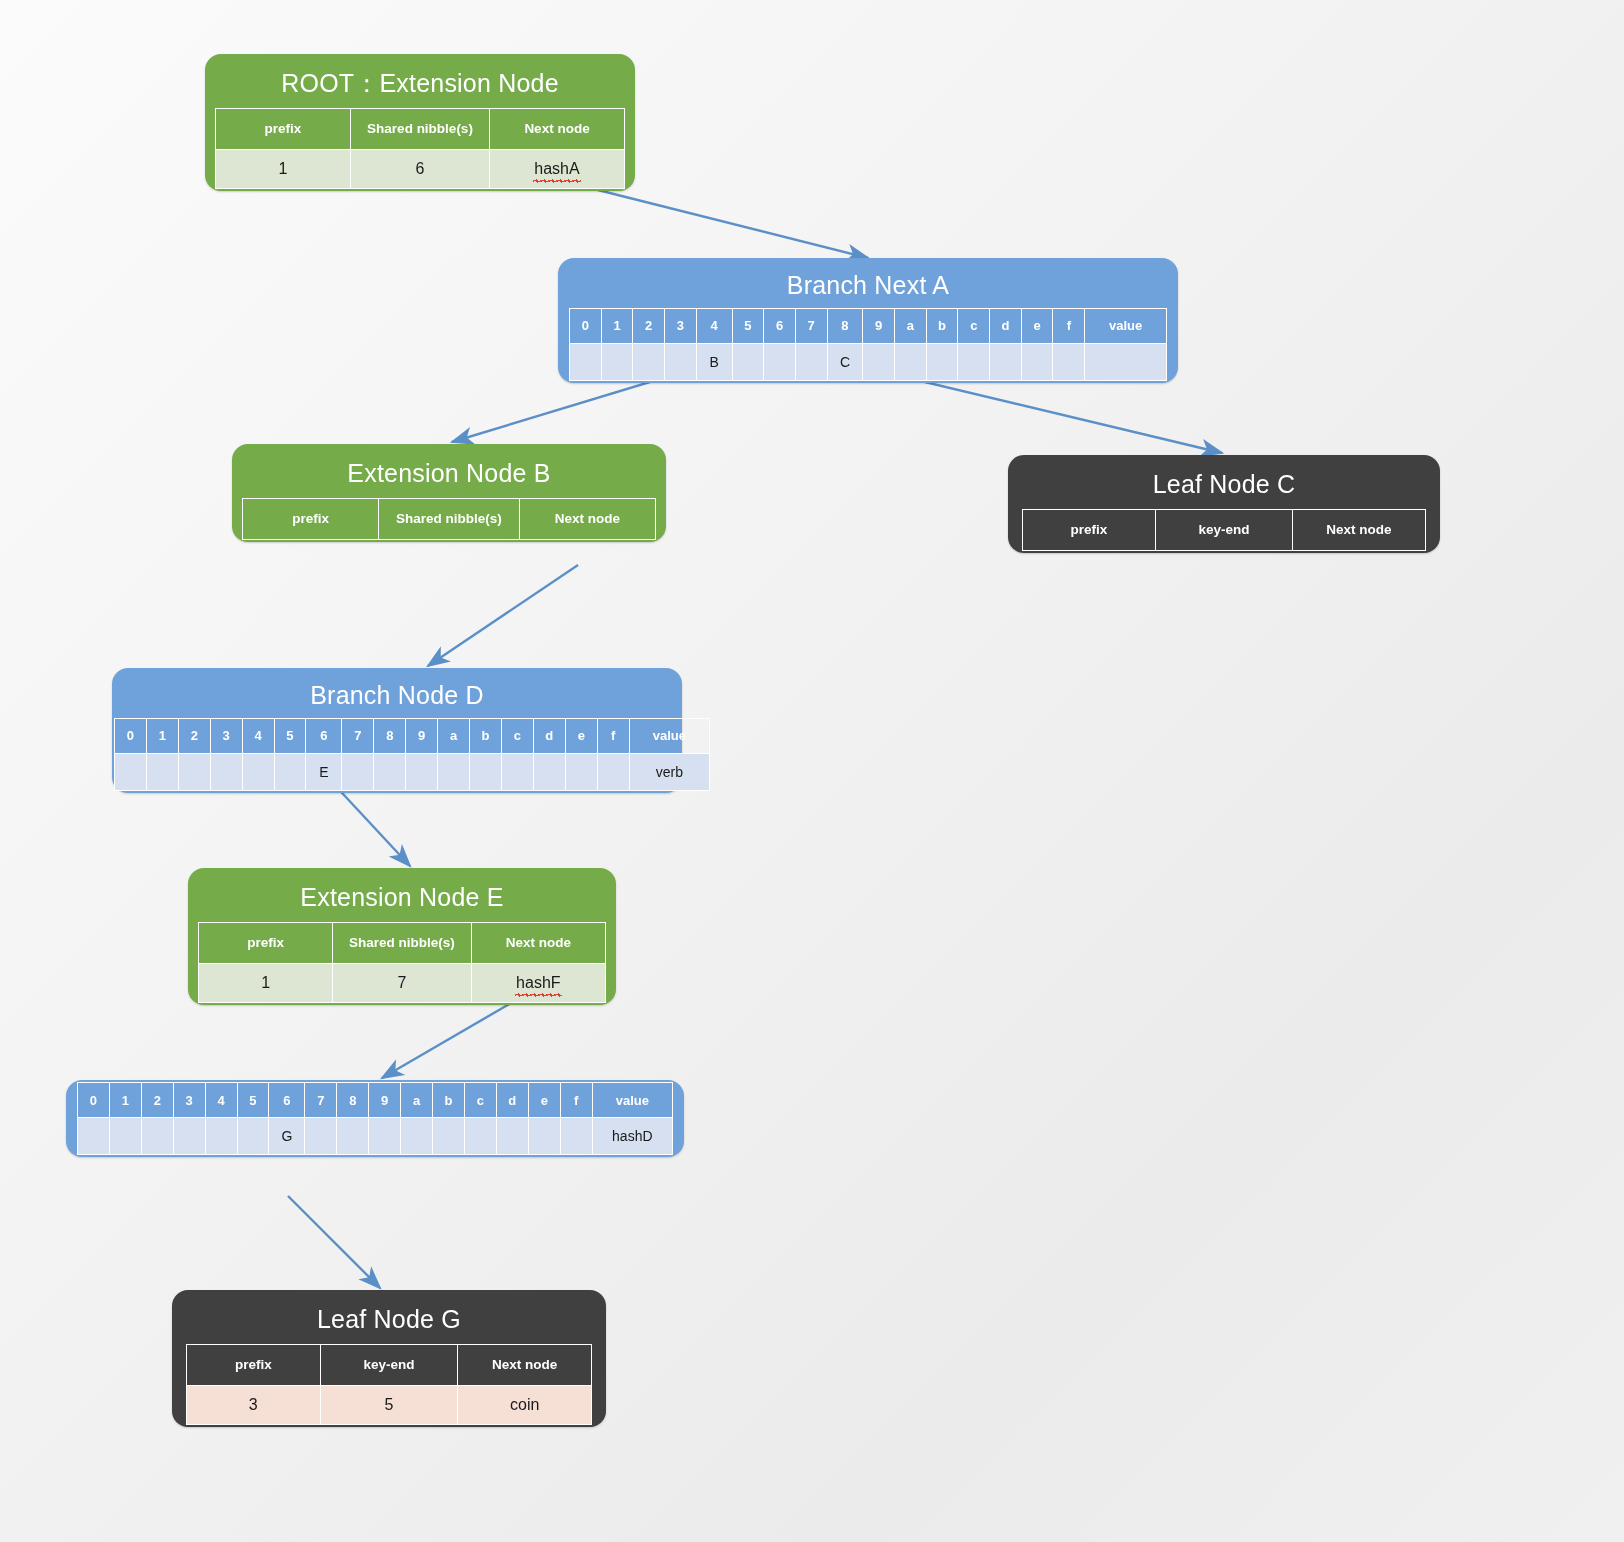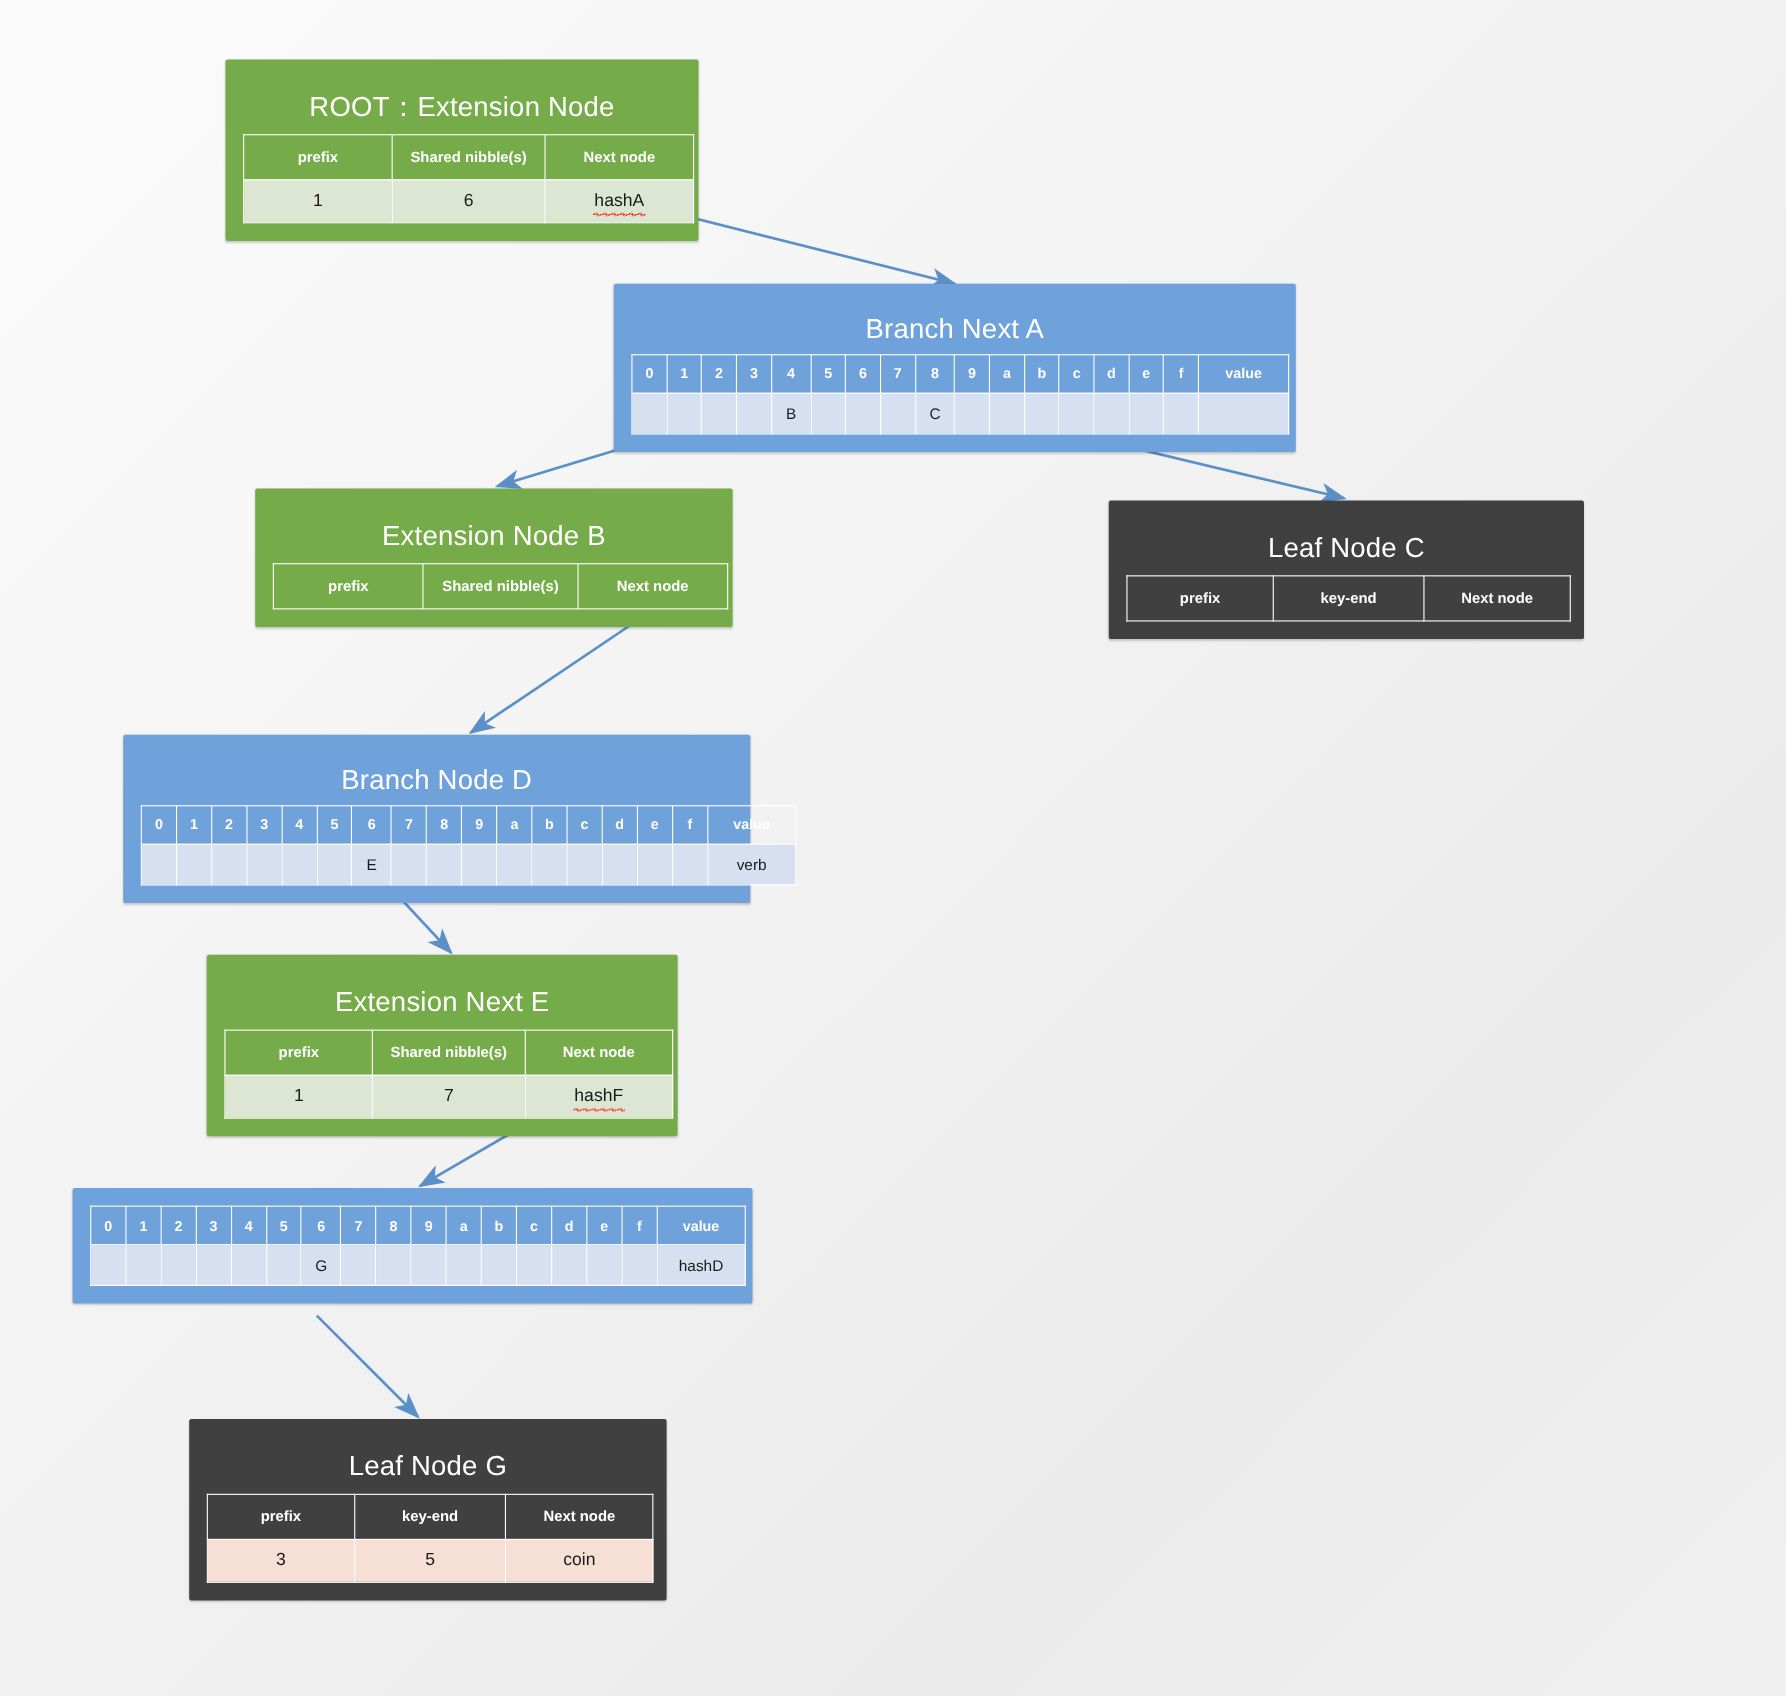--- a/index.html
+++ b/index.html
@@ -15,23 +15,23 @@
 
   #arrow-layer {
     position: absolute;
     left: 0; top: 0;
     width: 1624px; height: 1542px;
     pointer-events: none;
   }
 
   .node {
     position: absolute;
-    border-radius: 2px;
+    border-radius: 16px;
     box-sizing: border-box;
-    padding: 16px;
+    padding: 2px;
   }
   .node-title {
     text-align: center;
     color: #ffffff;
     font-size: 25px;
     font-weight: 400;
     letter-spacing: 0.2px;
     line-height: 1.1;
   }
 
@@ -337,21 +337,21 @@
       <td></td>
       <td></td>
       <td></td>
       <td>verb</td>
     </tr>
   </tbody>
     </table>
 </div>
 
 <div class="node ext" id="node-ext-e">
-  <div class="node-title">Extension Next E</div>
+  <div class="node-title">Extension Node E</div>
   <table class="kv" style="width:408px;">
     <colgroup>
         <col style="width:33%">
         <col style="width:34%">
         <col style="width:33%">
       </colgroup>
     <tbody>
         <tr>
       <th>prefix</th>
       <th>Shared nibble(s)</th>

